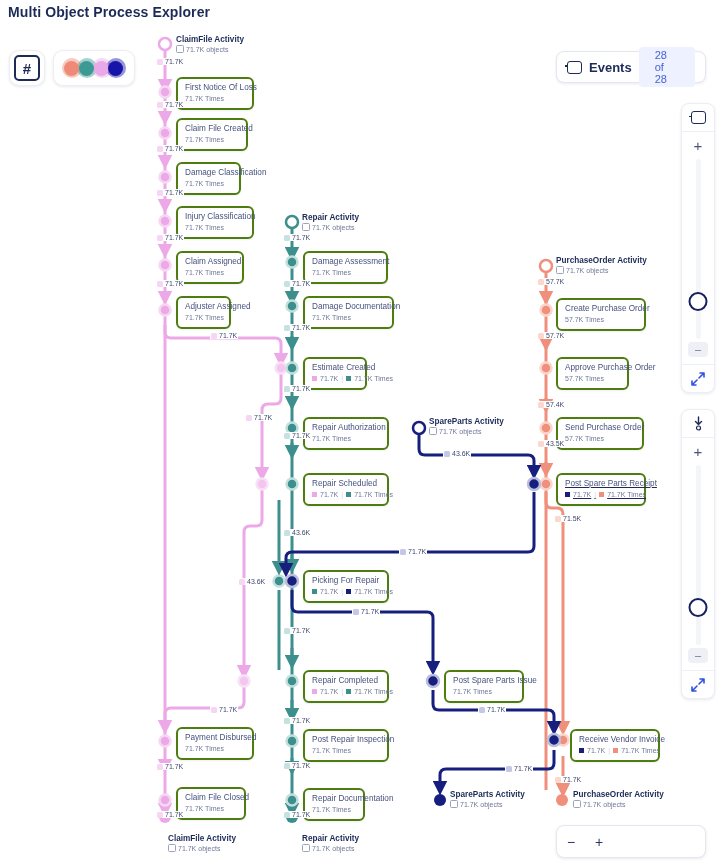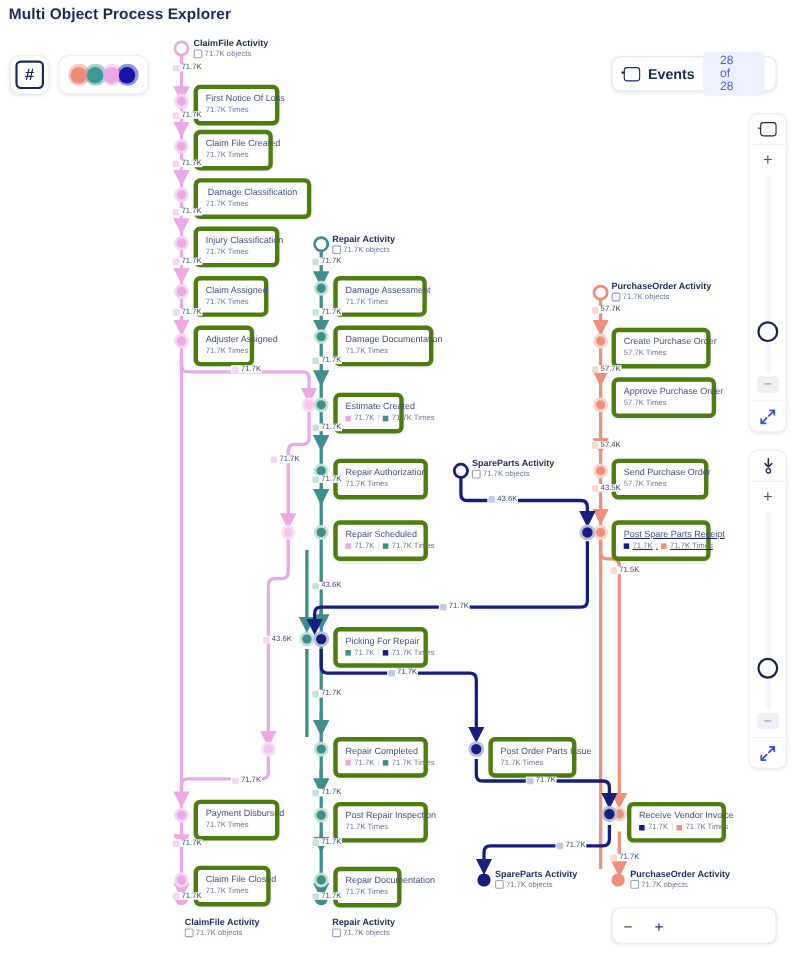--- a/index.html
+++ b/index.html
@@ -81,21 +81,21 @@
   }
   #zoom-ctl .zc{display:flex;align-items:center;justify-content:center;font-size:14px;color:#2b3768;}
   #zoom-ctl .zc.side{width:28px;}
   #zoom-ctl .zc.mid{flex:1;border-left:1px solid #eef0f6;border-right:1px solid #eef0f6;gap:6px;
                     font-size:14px;font-weight:bold;color:#1c2a57;}
   .chev{width:8px;height:8px;border-right:2px solid #2b3768;border-bottom:2px solid #2b3768;
         transform:rotate(45deg) translate(-2px,-2px);}
   
   #graph{position:absolute;left:0;top:0;width:720px;height:866px;}
   .node-card{
-    position:absolute;background:#fff;border:4px solid #4d7c0f;border-radius:6px;
+    position:absolute;background:#fff;border:2px solid #4d7c0f;border-radius:6px;
     box-shadow:0 1px 2px rgba(25,35,80,.07);
     padding:4px 7px 5px 7px;box-sizing:border-box;
   }
   .node-card .nc-title{font-size:8.2px;color:#47527e;line-height:1.25;white-space:nowrap;}
   .node-card .nc-sub{font-size:7px;color:#6e7796;line-height:1.3;margin-top:1px;
                      display:flex;align-items:center;gap:3px;white-space:nowrap;}
   .sw{width:5px;height:5px;display:inline-block;flex:none;}
   .nc-sep{color:#cfd4e4;}
   .lane-label{position:absolute;}
   .lane-label .ll-title{font-size:8.2px;font-weight:bold;color:#1c2a57;white-space:nowrap;}
@@ -363,21 +363,21 @@
   <div class="nc-sub">
       <span>71.7K Times</span>
     </div>
 </div>
 <div class="node-card" style="left:176px;top:118px;width:72px;">
   <div class="nc-title">Claim File Created</div>
   <div class="nc-sub">
       <span>71.7K Times</span>
     </div>
 </div>
-<div class="node-card" style="left:176px;top:162px;width:107px;text-align:center;">
+<div class="node-card" style="left:176px;top:162px;width:65px;text-align:center;">
   <div class="nc-title">Damage Classification</div>
   <div class="nc-sub">
       <span>71.7K Times</span>
     </div>
 </div>
 <div class="node-card" style="left:176px;top:206px;width:78px;">
   <div class="nc-title">Injury Classification</div>
   <div class="nc-sub">
       <span>71.7K Times</span>
     </div>
@@ -477,21 +477,21 @@
       <span>71.7K Times</span>
     </div>
 </div>
 
 <div class="node-card" style="left:556px;top:298px;width:90px;">
   <div class="nc-title">Create Purchase Order</div>
   <div class="nc-sub">
       <span>57.7K Times</span>
     </div>
 </div>
-<div class="node-card" style="left:556px;top:343px;width:95px;">
+<div class="node-card" style="left:556px;top:357px;width:73px;">
   <div class="nc-title">Approve Purchase Order</div>
   <div class="nc-sub">
       <span>57.7K Times</span>
     </div>
 </div>
 <div class="node-card" style="left:556px;top:417px;width:88px;">
   <div class="nc-title">Send Purchase Order</div>
   <div class="nc-sub">
       <span>57.7K Times</span>
     </div>
@@ -501,21 +501,21 @@
   <div class="nc-sub">
     <span class="sw" style="background:#171f7e;"></span>
       <span>71.7K</span>
     <span class="nc-sep">|</span>
     <span class="sw" style="background:#f0907c;"></span>
       <span>71.7K Times</span>
   </div>
 </div>
 
 <div class="node-card" style="left:444px;top:670px;width:80px;">
-  <div class="nc-title">Post Order Parts Issue</div>
+  <div class="nc-title">Post Spare Parts Issue</div>
   <div class="nc-sub">
       <span>71.7K Times</span>
     </div>
 </div>
 <div class="node-card" style="left:570px;top:729px;width:90px;text-align:right;">
   <div class="nc-title">Receive Vendor Invoice</div>
   <div class="nc-sub">
     <span class="sw" style="background:#171f7e;"></span>
       <span>71.7K</span>
     <span class="nc-sep">|</span>

